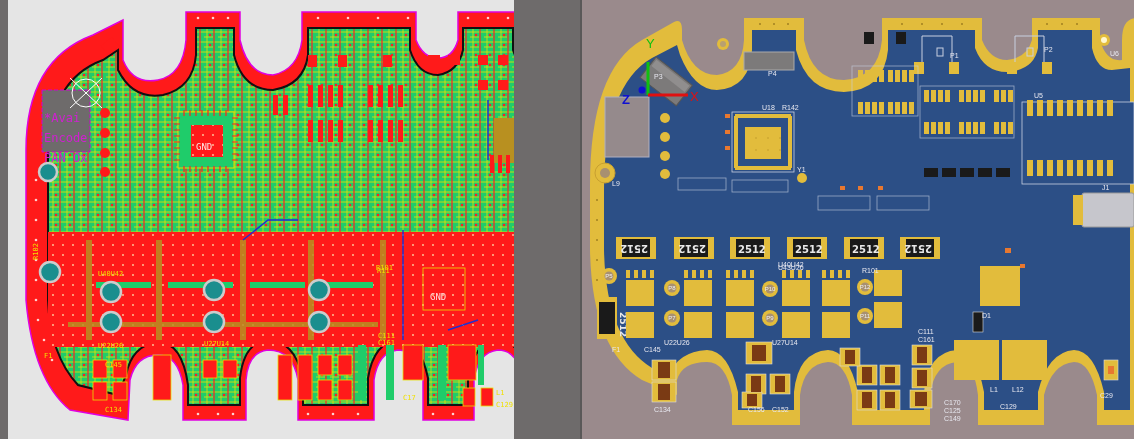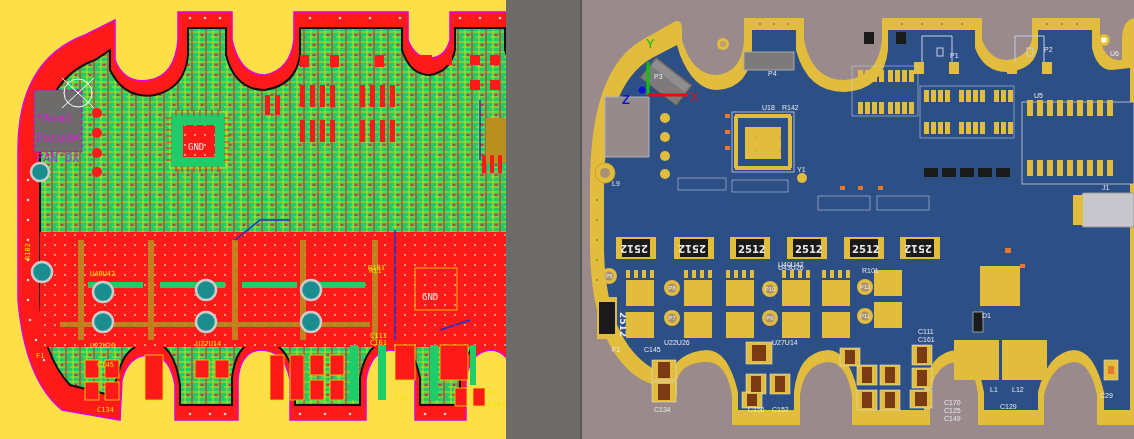--- a/index.html
+++ b/index.html
@@ -1,18 +1,18 @@
 <!DOCTYPE html>
 <html><head>
 <meta charset="utf-8">
 <style>
   html,body{margin:0;padding:0;}
   body{width:1134px;height:439px;overflow:hidden;background:#6e6b6b;font-family:"Liberation Sans",sans-serif;position:relative;}
   .panel{position:absolute;top:0;height:439px;overflow:hidden;}
-  #layout-panel{left:0;width:506px;background:#fde047;}
+  #layout-panel{left:8px;width:506px;background:#e5e5e5;}
   #render-panel{left:582px;width:552px;background:#9a8a8c;}
   .divider{position:absolute;left:580px;top:0;width:4px;height:439px;background:#5a5858;}
   svg{position:absolute;left:0;top:0;}
   .lbl{font-family:"DejaVu Sans Mono","Liberation Mono",monospace;}
   .pkg{font-family:"DejaVu Sans",sans-serif;font-weight:bold;}
 </style>
 </head>
 <body>
 
 <div class="panel" id="layout-panel">

